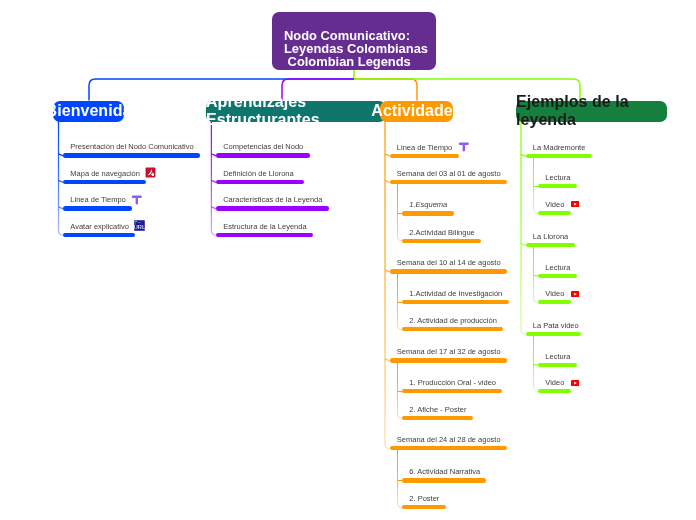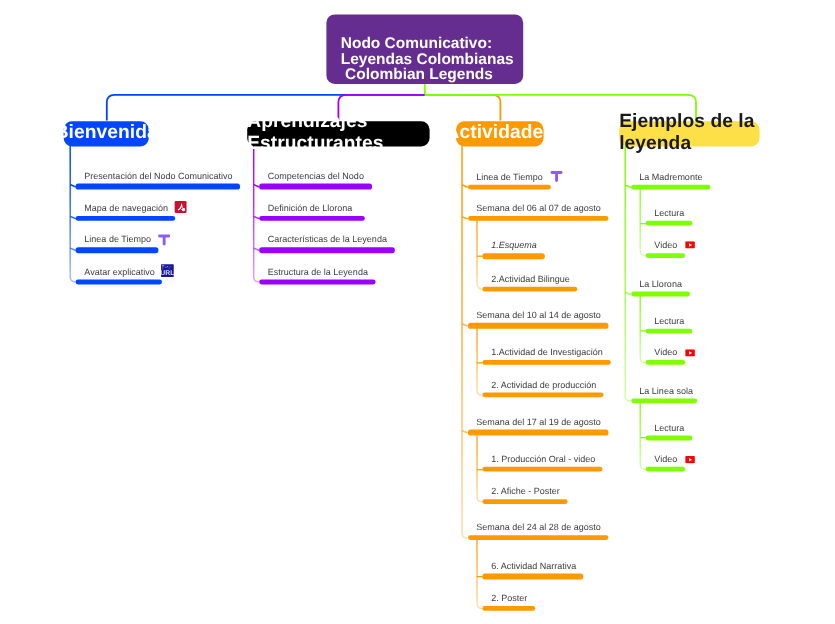--- a/index.html
+++ b/index.html
@@ -137,64 +137,64 @@
 <svg class="ic" width="11" height="11" viewBox="0 0 24 24" style="left:134.2px;top:220.3px;">
       <rect x="0.5" y="0.5" width="23" height="23" rx="0.8" fill="#161699"></rect>
       <rect x="2.2" y="2.6" width="4.2" height="1.5" fill="#e8e8f8"></rect>
       <rect x="2.2" y="5.2" width="2.2" height="5" fill="#ffffff" opacity="0.22"></rect>
       <rect x="7.5" y="5.2" width="3.2" height="1.3" fill="#ffffff" opacity="0.5"></rect>
       <rect x="11.5" y="4.2" width="1.5" height="1.5" fill="#ffffff" opacity="0.85"></rect>
       <rect x="14.5" y="4.6" width="1.4" height="5.4" fill="#ffffff" opacity="0.3"></rect>
       <rect x="17.5" y="4.2" width="1.4" height="1.4" fill="#ffffff" opacity="0.5"></rect>
       <text x="12" y="20" font-family="Liberation Sans" font-size="12.5" font-weight="bold" fill="#d8d8f0" text-anchor="middle">URL</text>
     </svg>
-<div class="node branch-node" style="left:206px;top:100.5px;width:152px;height:21px;background:#000000;color:#ffffff;">
+<div class="node branch-node" style="left:206px;top:100.5px;width:180px;height:21px;background:#0f766e;color:#ffffff;">
       <span>Aprendizajes Estructurantes</span>
     </div>
 <div class="bar" style="left:216.0px;top:153.3px;width:93.5px;background:#9900FF;"></div>
 <div class="ltxt" style="left:223.2px;top:143.3px;">Competencias del Nodo</div>
 <div class="bar" style="left:216.0px;top:179.8px;width:87.7px;background:#9900FF;"></div>
 <div class="ltxt" style="left:223.2px;top:169.8px;">Definición de Llorona</div>
 <div class="bar" style="left:216.0px;top:206.3px;width:112.7px;background:#9900FF;"></div>
 <div class="ltxt" style="left:223.2px;top:196.3px;">Características de la Leyenda</div>
 <div class="bar" style="left:216.0px;top:232.8px;width:96.9px;background:#9900FF;"></div>
 <div class="ltxt" style="left:223.2px;top:222.8px;">Estructura de la Leyenda</div>
 <div class="node branch-node" style="left:380px;top:100.5px;width:73px;height:21px;background:#FF9900;color:#ffffff;">
       <span>Actividades</span>
     </div>
 <div class="bar" style="left:389.6px;top:153.5px;width:69.0px;background:#FF9900;"></div>
 <div class="ltxt" style="left:396.8px;top:143.5px;">Linea de Tiempo</div>
 <svg class="ic" width="11.6" height="11.6" viewBox="0 0 24 24" style="left:457.5px;top:141.0px;">
       <path d="M4.1 5.6 H19.9 M12 5.6 V19.4" stroke="#8B5CF6" stroke-width="5.0" stroke-linecap="round" fill="none"></path>
     </svg>
 <div class="bar" style="left:389.6px;top:180.0px;width:117.3px;background:#FF9900;"></div>
-<div class="ltxt" style="left:396.8px;top:170.0px;">Semana del 06 al 07 de agosto</div>
+<div class="ltxt" style="left:396.8px;top:170.0px;">Semana del 03 al 01 de agosto</div>
 <div class="bar" style="left:402.1px;top:211.3px;width:51.5px;background:#FF9900;"></div>
 <div class="ltxt" style="left:409.3px;top:201.3px;font-style:italic;">1.Esquema</div>
 <div class="bar" style="left:402.1px;top:238.6px;width:79.0px;background:#FF9900;"></div>
 <div class="ltxt" style="left:409.3px;top:228.6px;">2.Actividad Bilingue</div>
 <div class="bar" style="left:389.6px;top:269.3px;width:117.3px;background:#FF9900;"></div>
 <div class="ltxt" style="left:396.8px;top:259.3px;">Semana del 10 al 14 de agosto</div>
 <div class="bar" style="left:402.1px;top:300.2px;width:106.5px;background:#FF9900;"></div>
 <div class="ltxt" style="left:409.3px;top:290.2px;">1.Actividad de Investigación</div>
 <div class="bar" style="left:402.1px;top:327.2px;width:101.1px;background:#FF9900;"></div>
 <div class="ltxt" style="left:409.3px;top:317.2px;">2. Actividad de producción</div>
 <div class="bar" style="left:389.6px;top:358.3px;width:117.3px;background:#FF9900;"></div>
-<div class="ltxt" style="left:396.8px;top:348.3px;">Semana del 17 al 19 de agosto</div>
+<div class="ltxt" style="left:396.8px;top:348.3px;">Semana del 17 al 32 de agosto</div>
 <div class="bar" style="left:402.1px;top:389.2px;width:100.2px;background:#FF9900;"></div>
 <div class="ltxt" style="left:409.3px;top:379.2px;">1. Producción Oral - video</div>
 <div class="bar" style="left:402.1px;top:416.0px;width:70.6px;background:#FF9900;"></div>
 <div class="ltxt" style="left:409.3px;top:406.0px;">2. Afiche - Poster</div>
 <div class="bar" style="left:389.6px;top:446.2px;width:117.3px;background:#FF9900;"></div>
 <div class="ltxt" style="left:396.8px;top:436.2px;">Semana del 24 al 28 de agosto</div>
 <div class="bar" style="left:402.1px;top:478.3px;width:84.4px;background:#FF9900;"></div>
 <div class="ltxt" style="left:409.3px;top:468.3px;">6. Actividad Narrativa</div>
 <div class="bar" style="left:402.1px;top:505.0px;width:43.5px;background:#FF9900;"></div>
 <div class="ltxt" style="left:409.3px;top:495.0px;">2. Poster</div>
-<div class="node branch-node" style="left:516px;top:100.5px;width:117px;height:21px;background:#fde047;color:#1a1a1a;">
+<div class="node branch-node" style="left:516px;top:100.5px;width:151px;height:21px;background:#15803d;color:#1a1a1a;">
       <span>Ejemplos de la leyenda</span>
     </div>
 <div class="bar" style="left:525.6px;top:153.8px;width:66.0px;background:#7FFF00;"></div>
 <div class="ltxt" style="left:532.8px;top:143.8px;text-align:right;">La Madremonte</div>
 <div class="bar" style="left:538.1px;top:184.2px;width:38.5px;background:#7FFF00;"></div>
 <div class="ltxt" style="left:545.3px;top:174.2px;">Lectura</div>
 <div class="bar" style="left:538.1px;top:210.8px;width:32.5px;background:#7FFF00;"></div>
 <div class="ltxt" style="left:545.3px;top:200.8px;">Video</div>
 <svg class="ic" width="8.2" height="6.2" viewBox="0 0 28 21" style="left:570.6px;top:201.3px;">
       <rect x="0" y="0" width="28" height="21" rx="3" fill="#FF0000"></rect>
@@ -204,21 +204,21 @@
 <div class="ltxt" style="left:532.8px;top:233.0px;">La Llorona</div>
 <div class="bar" style="left:538.1px;top:273.5px;width:38.5px;background:#7FFF00;"></div>
 <div class="ltxt" style="left:545.3px;top:263.5px;">Lectura</div>
 <div class="bar" style="left:538.1px;top:300.0px;width:32.5px;background:#7FFF00;"></div>
 <div class="ltxt" style="left:545.3px;top:290.0px;">Video</div>
 <svg class="ic" width="8.2" height="6.2" viewBox="0 0 28 21" style="left:570.6px;top:290.5px;">
       <rect x="0" y="0" width="28" height="21" rx="3" fill="#FF0000"></rect>
       <path d="M11 5.6 L19.6 10.5 L11 15.4 Z" fill="#fff"></path>
     </svg>
 <div class="bar" style="left:525.6px;top:332.0px;width:55.2px;background:#7FFF00;"></div>
-<div class="ltxt" style="left:532.8px;top:322.0px;">La Linea sola</div>
+<div class="ltxt" style="left:532.8px;top:322.0px;">La Pata video</div>
 <div class="bar" style="left:538.1px;top:362.5px;width:38.5px;background:#7FFF00;"></div>
 <div class="ltxt" style="left:545.3px;top:352.5px;">Lectura</div>
 <div class="bar" style="left:538.1px;top:389.0px;width:32.5px;background:#7FFF00;"></div>
 <div class="ltxt" style="left:545.3px;top:379.0px;">Video</div>
 <svg class="ic" width="8.2" height="6.2" viewBox="0 0 28 21" style="left:570.6px;top:379.5px;">
       <rect x="0" y="0" width="28" height="21" rx="3" fill="#FF0000"></rect>
       <path d="M11 5.6 L19.6 10.5 L11 15.4 Z" fill="#fff"></path>
     </svg>
 </div>
 

